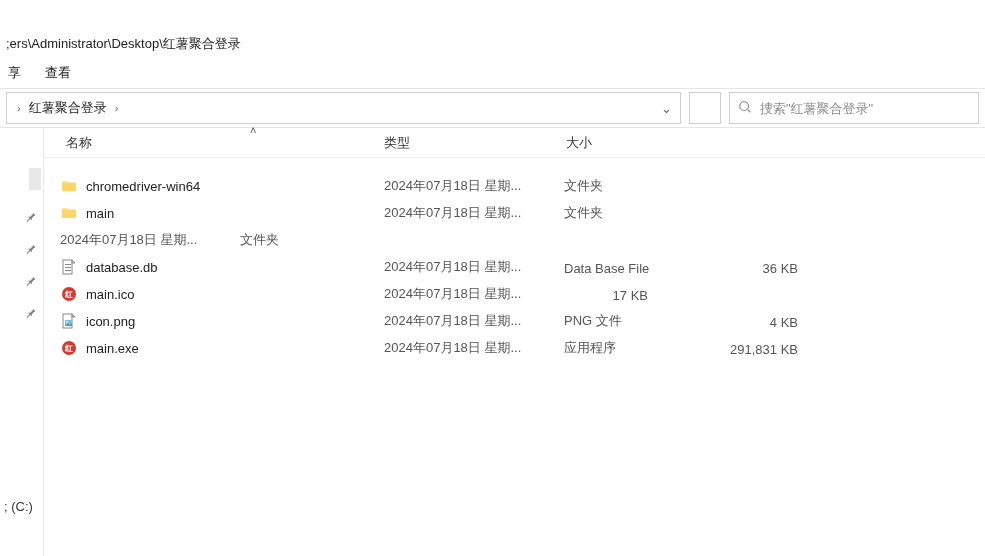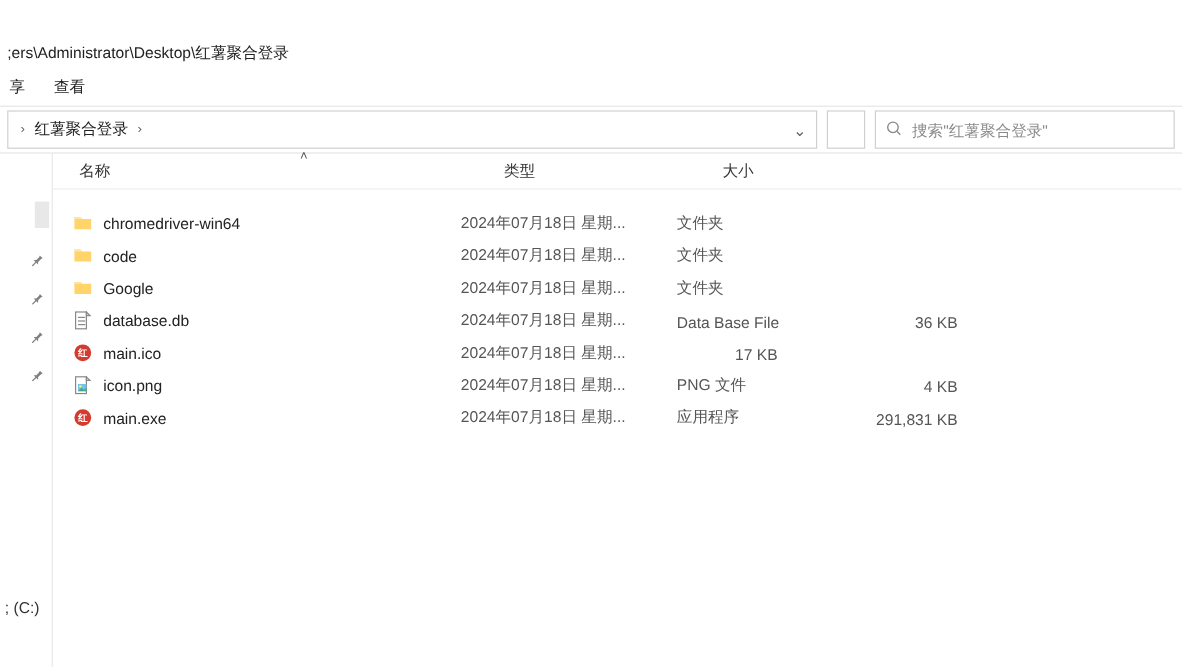--- a/index.html
+++ b/index.html
@@ -135,21 +135,21 @@
       display: flex;
       height: 30px;
       align-items: center;
       border-bottom: 1px solid #eeeeee;
       color: #333;
       padding-left: 16px;
       position: relative;
     }
     .col-name { width: 324px; padding-left: 6px; }
     .col-date { width: 180px; }
-    .col-type { width: 150px; margin-left: 36px; }
+    .col-type { width: 150px; }
     .col-size { width: 90px; text-align: center; }
     .sort-arrow {
       position: absolute;
       left: 206px;
       top: -4px;
       font-size: 11px;
       color: #555;
     }
     .file-list { flex: 1; padding-top: 10px; overflow-y: auto; }
     .file-row {
@@ -268,36 +268,27 @@
           <div class="size-cell"></div>
         </div>
         <div class="file-row">
           <div class="file-name-cell">
             <span class="icon icon-folder">
               <svg viewBox="0 0 16 16">
                 <path fill="#ffd46b" d="M1 3h5l1.5 1.5H15V13H1z"></path>
                 <path fill="#ffe6a6" d="M1 3h5l1.5 1.5H1z"></path>
               </svg>
             </span>
-            <span>code</span>
+            <span>main</span>
           </div>
           <div class="date-cell">2024年07月18日 星期...</div>
           <div class="type-cell">文件夹</div>
           <div class="size-cell"></div>
         </div>
         <div class="file-row">
-          <div class="file-name-cell">
-            <span class="icon icon-folder">
-              <svg viewBox="0 0 16 16">
-                <path fill="#ffd46b" d="M1 3h5l1.5 1.5H15V13H1z"></path>
-                <path fill="#ffe6a6" d="M1 3h5l1.5 1.5H1z"></path>
-              </svg>
-            </span>
-            <span>Google</span>
-          </div>
           <div class="date-cell">2024年07月18日 星期...</div>
           <div class="type-cell">文件夹</div>
           <div class="size-cell"></div>
         </div>
         <div class="file-row">
           <div class="file-name-cell">
             <span class="icon icon-db">
               <svg viewBox="0 0 16 16">
                 <rect x="2" y="1" width="9" height="14" fill="#fff" stroke="#888"></rect>
                 <path d="M11 1l3 3h-3z" fill="#ddd" stroke="#888"></path>

